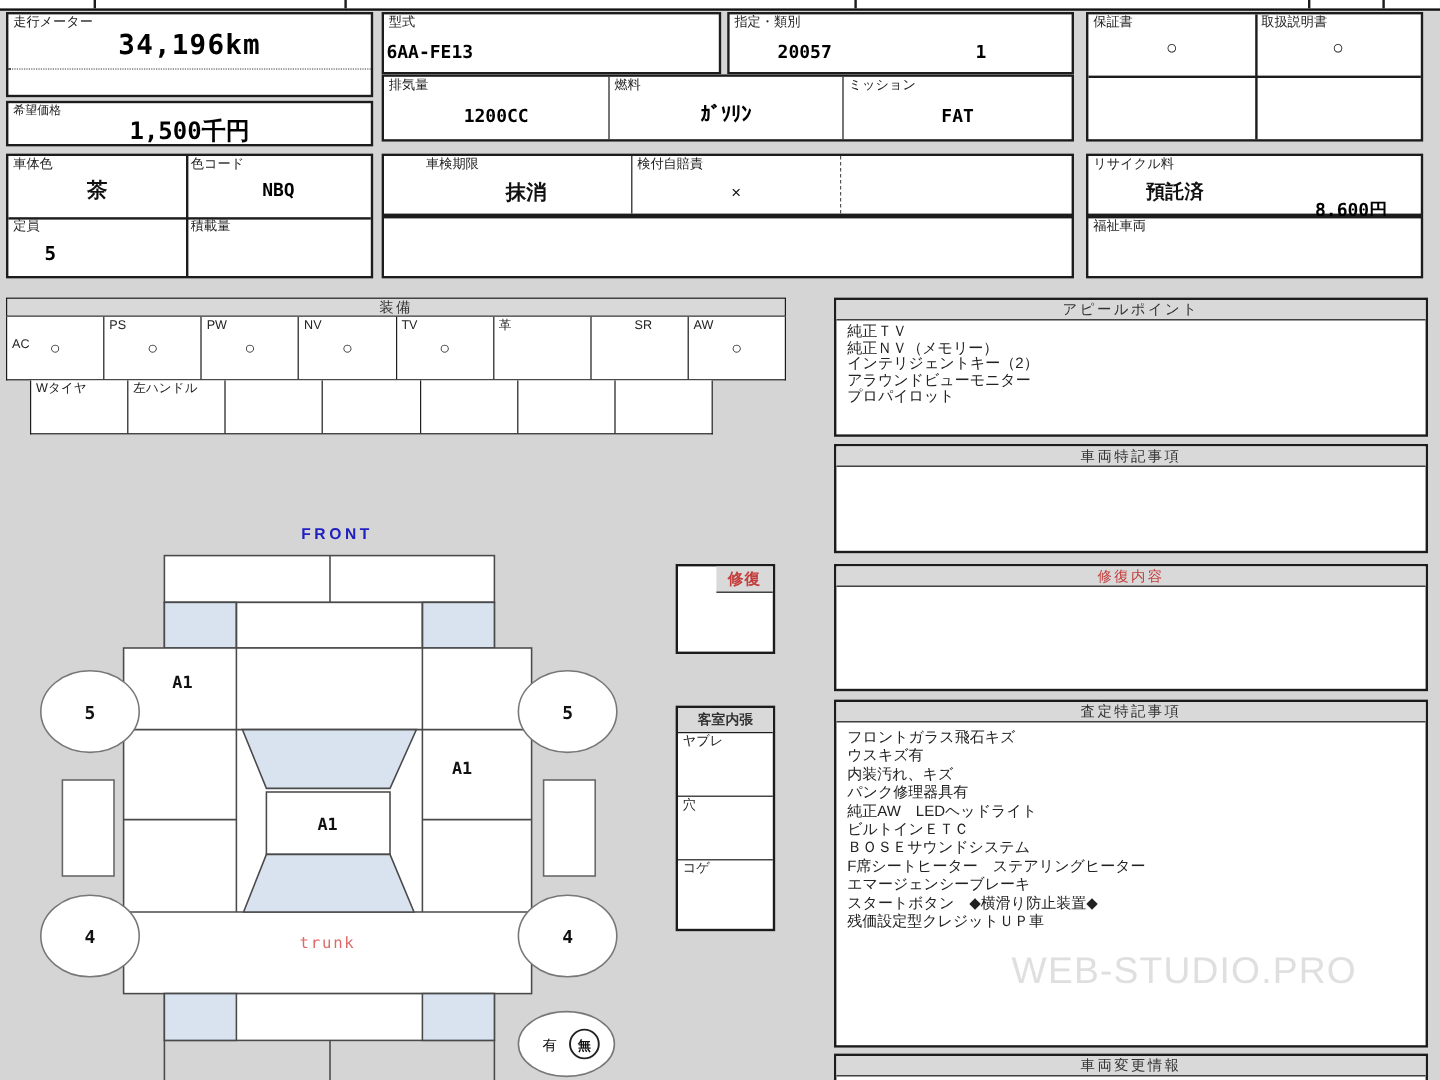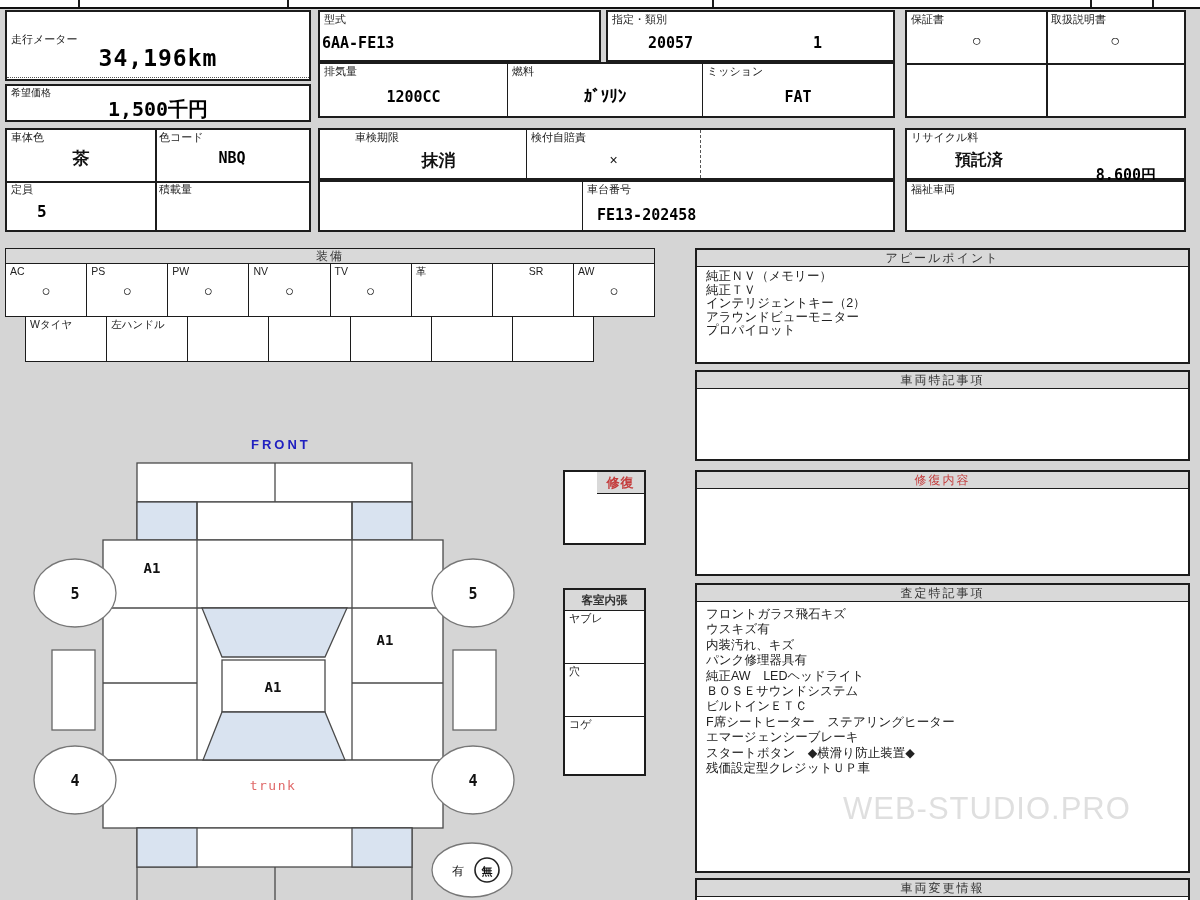--- a/index.html
+++ b/index.html
@@ -35,21 +35,21 @@
 
   <div style="position:absolute;left:0;top:0;width:1200px;height:7px;background:#fff;border-bottom:2px solid #111;">
     <div class="vline" style="left:78px;top:0;height:7px;"></div>
     <div class="vline" style="left:287px;top:0;height:7px;"></div>
     <div class="vline" style="left:712px;top:0;height:7px;"></div>
     <div class="vline" style="left:1090px;top:0;height:7px;"></div>
     <div class="vline" style="left:1152px;top:0;height:7px;"></div>
   </div>
 
   <div class="box" style="left:5px;top:10px;width:306px;height:71px;">
-    <div style="position:relative;height:45px;border-bottom:1px dotted #555;margin-top:20px;">
+    <div style="position:relative;height:45px;border-bottom:1px dotted #555;">
       <span class="lbl">走行メーター</span>
       <div class="vcenter val" style="top:13px;font-size:23px;letter-spacing:1px;">34,196km</div>
     </div>
   </div>
 
   <div class="box" style="left:5px;top:84px;width:306px;height:38px;">
     <span class="lbl" style="font-size:10px;">希望価格</span>
     <div class="vcenter val" style="top:10px;font-size:20px;">1,500千円</div>
   </div>
 
@@ -99,24 +99,20 @@
     </div>
     <div class="cellline" style="width:174px;">
       <span class="lbl">検付自賠責</span>
       <div class="vcenter" style="top:22px;font-size:14px;">×</div>
     </div>
     <div style="flex:1;border-left:1.5px dashed #555;box-sizing:border-box;"></div>
   </div>
 
   <div class="box" style="left:318px;top:180px;width:577px;height:52px;display:flex;">
     <div style="width:262px;"></div>
-    <div class="cellline" style="flex:1;">
-      <span class="lbl">車台番号</span>
-      <div class="val" style="position:absolute;left:14px;top:24px;font-size:15px;">FE13-202458</div>
-    </div>
   </div>
 
   <div class="box" style="left:905px;top:10px;width:281px;height:108px;">
     <div class="vline" style="left:139px;top:0;height:104px;"></div>
     <div class="hline" style="left:0;top:51px;width:277px;"></div>
     <span class="lbl">保証書</span>
     <div style="position:absolute;left:0;top:20px;width:139px;text-align:center;font-size:16px;">○</div>
     <span class="lbl" style="left:144px;">取扱説明書</span>
     <div style="position:absolute;left:139px;top:20px;width:138px;text-align:center;font-size:16px;">○</div>
   </div>
@@ -130,21 +126,21 @@
   <div class="box" style="left:905px;top:180px;width:281px;height:52px;">
     <span class="lbl">福祉車両</span>
     <span></span>
   </div>
 
   <div style="position:absolute;left:5px;top:248px;">
     <div style="width:650px;height:16px;background:#d9d9d9;border:1.5px solid #1c1c1c;box-sizing:border-box;
                 text-align:center;font-size:12px;line-height:14px;color:#333;letter-spacing:2px;">装備</div>
     <div style="width:650px;height:53px;background:#fff;border:1.5px solid #1c1c1c;border-top:none;box-sizing:border-box;display:flex;">
       <div class="equip-cell" style="flex:1;">
-        <span class="lbl" style="font-size:10.5px;">AC</span>
+        <span class="lbl" style="font-size:10.5px;margin-top:16px;">AC</span>
         <div class="equip-mark">○</div>
       </div>
       <div class="equip-cell cellline" style="flex:1;">
         <span class="lbl" style="font-size:10.5px;">PS</span>
         <div class="equip-mark">○</div>
       </div>
       <div class="equip-cell cellline" style="flex:1;">
         <span class="lbl" style="font-size:10.5px;">PW</span>
         <div class="equip-mark">○</div>
       </div>
@@ -180,22 +176,22 @@
       <div class="equip-cell cellline" style="flex:1;"></div>
       <div class="equip-cell cellline" style="flex:1;"></div>
       <div class="equip-cell cellline" style="flex:1;"></div>
       <div class="equip-cell cellline" style="flex:1;"></div>
     </div>
   </div>
 
   <div class="secbox" style="left:695px;top:248px;width:495px;height:116px;">
     <div class="sechead">アピールポイント</div>
     <div class="secbody">
+      <div>純正ＴＶ</div>
       <div>純正ＮＶ（メモリー）</div>
-      <div>純正ＴＶ</div>
       <div>インテリジェントキー（2）</div>
       <div>アラウンドビューモニター</div>
       <div>プロパイロット</div>
     </div>
   </div>
 
   <div class="secbox" style="left:695px;top:370px;width:495px;height:91px;">
     <div class="sechead">車両特記事項</div>
   </div>
 
@@ -204,22 +200,22 @@
   </div>
 
   <div class="secbox" style="left:695px;top:583px;width:495px;height:290px;">
     <div class="sechead">査定特記事項</div>
     <div class="secbody" style="line-height:15.4px;padding-top:5px;">
       <div>フロントガラス飛石キズ</div>
       <div>ウスキズ有</div>
       <div>内装汚れ、キズ</div>
       <div>パンク修理器具有</div>
       <div>純正AW　LEDヘッドライト</div>
+      <div>ビルトインＥＴＣ</div>
       <div>ＢＯＳＥサウンドシステム</div>
-      <div>ビルトインＥＴＣ</div>
       <div>F席シートヒーター　ステアリングヒーター</div>
       <div>エマージェンシーブレーキ</div>
       <div>スタートボタン　◆横滑り防止装置◆</div>
       <div>残価設定型クレジットＵＰ車</div>
     </div>
   </div>
 
   <div class="secbox" style="left:695px;top:878px;width:495px;height:40px;">
     <div class="sechead">車両変更情報</div>
   </div>

